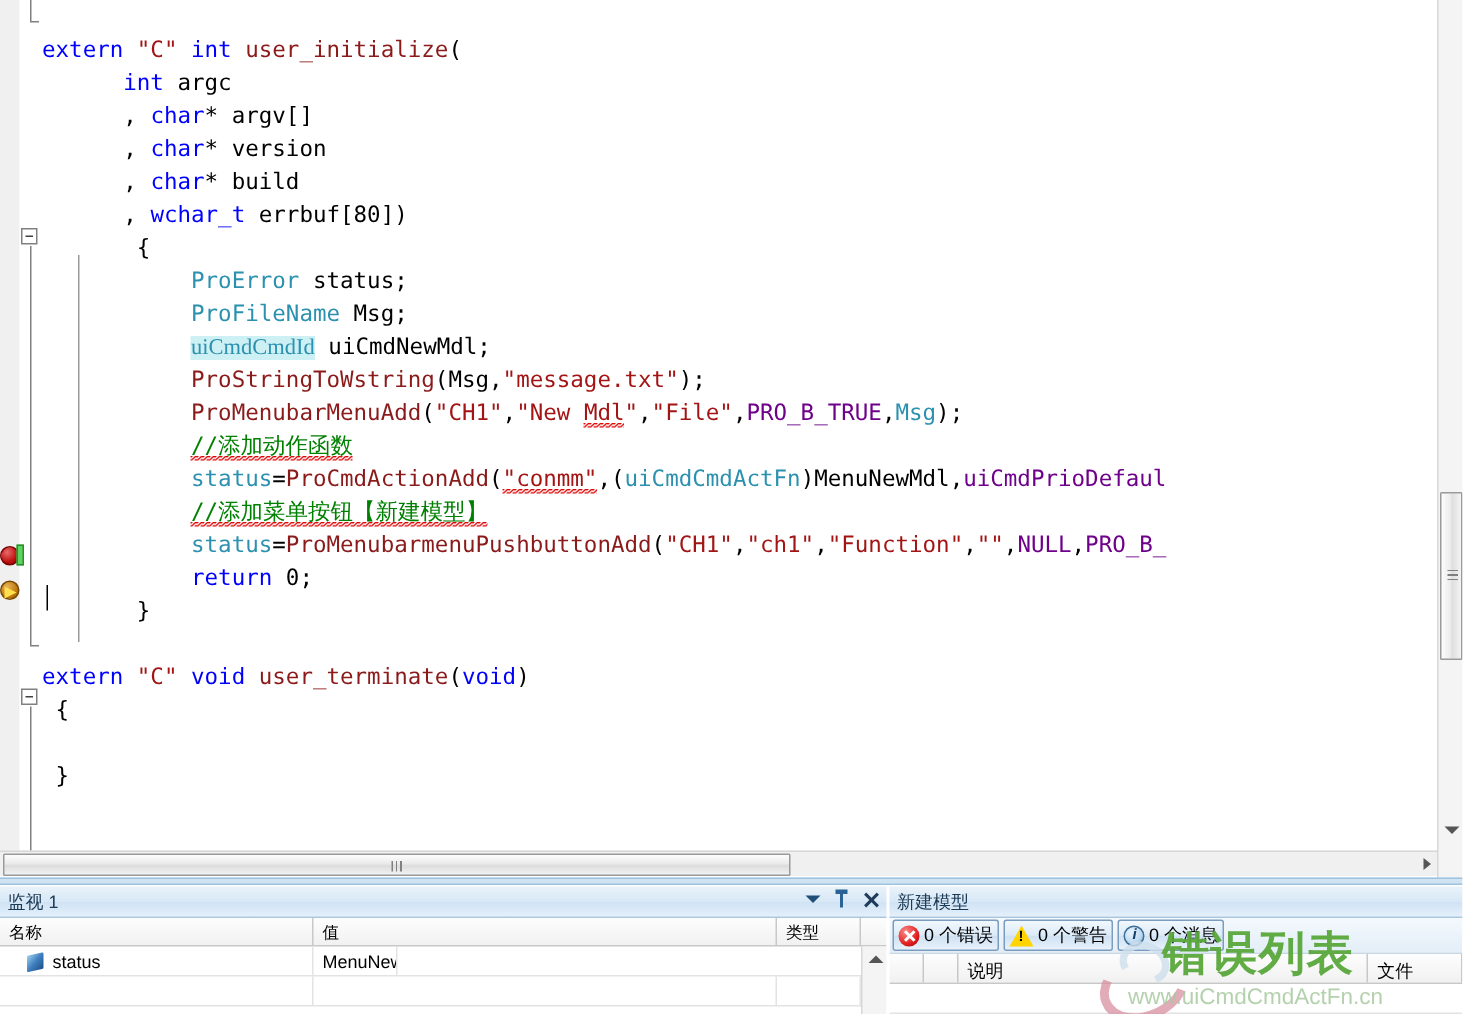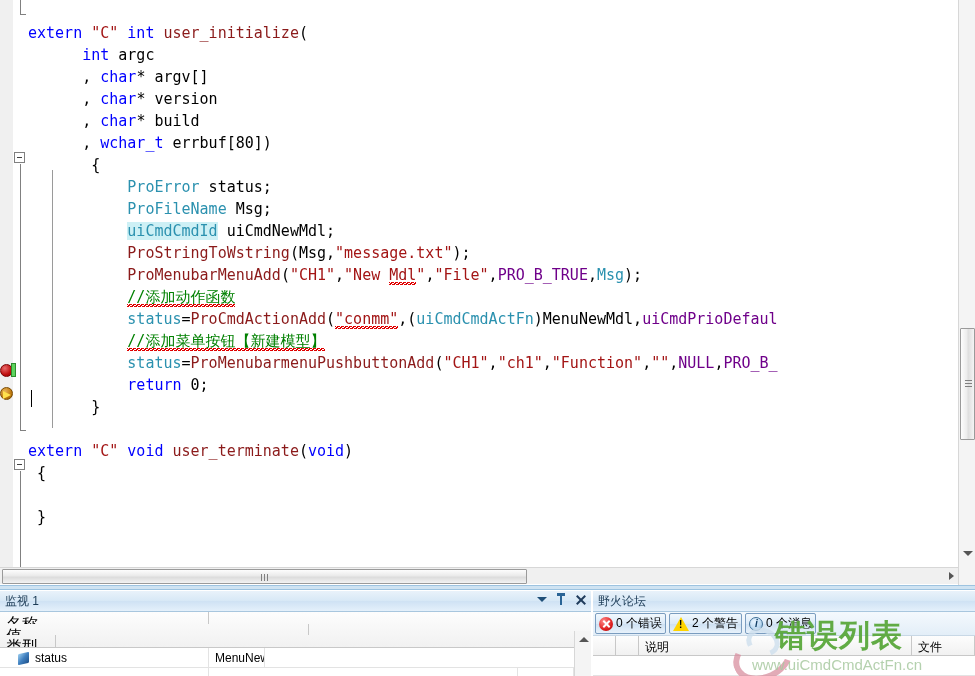--- a/index.html
+++ b/index.html
@@ -48,21 +48,21 @@
 
   
   .kw   { color: #0000ff; }
   .idn  { color: #000000; }
   .typ  { color: #2b91af; }
   .str  { color: #a31515; }
   .cmt  { color: #008000; }
   .mac  { color: #6f008a; }
   .fn   { color: #8b1a1a; }
   .pun  { color: #000000; }
-  .hl   { background: #cdf0f5; }
+  .hl   { background: #cdf0f5; font-family: Liberation Serif, serif; }
 
   .squig {
     background-image: repeating-linear-gradient(
       135deg, #e00000 0 1px, transparent 1px 2px);
     background-repeat: repeat-x;
     background-size: 4px 3px;
     background-position: 0 100%;
     padding-bottom: 1px;
   }
 
@@ -237,24 +237,24 @@
   }
   .ico-x::before, .ico-x::after {
     content: ""; position: absolute; left: 0; top: 5px;
     width: 12px; height: 2px; background: #1f3b5c;
   }
   .ico-x::before { transform: rotate(45deg); }
   .ico-x::after  { transform: rotate(-45deg); }
 
   
   .grid-header {
-    display: flex; height: 36px;
+    display: flex; height: 19px;
     background: linear-gradient(to bottom, #fdfdfd 0%, #f1f1f1 100%);
     border-bottom: 1px solid #c8c8c8;
-    font-size: 16px; color: #000; flex-direction: column;
+    font-size: 11px; color: #000;
   }
   .gh-cell {
     padding: 2px 0 0 6px;
     border-right: 1px solid #c8c8c8;
     overflow: hidden; white-space: nowrap;
   }
   .grid-row {
     display: flex; height: 20px;
     border-bottom: 1px solid #e3e3e3;
     font-size: 12px;
@@ -488,33 +488,33 @@
       </div>
 
       <div class="grid-vscroll">
         <div class="up"></div>
       </div>
     </div>
   </div>
 
   <div class="dock" id="errorlist-panel">
     <div class="panel-title">
-      <span class="panel-title-text">野火论坛</span>
+      <span class="panel-title-text">新建模型</span>
     </div>
 
     <div class="panel-body">
 
       <div class="err-toolbar">
         <div class="err-btn">
           <span class="badge-err"></span>
           <span>0 个错误</span>
         </div>
         <div class="err-btn">
           <span class="badge-warn"></span>
-          <span>2 个警告</span>
+          <span>0 个警告</span>
         </div>
         <div class="err-btn">
           <span class="badge-info"></span>
           <span>0 个消息</span>
         </div>
       </div>
 
       <div class="err-grid-header">
         <div class="eh-cell" style="width:18px;"></div>
         <div class="eh-cell" style="width:20px;"></div>

